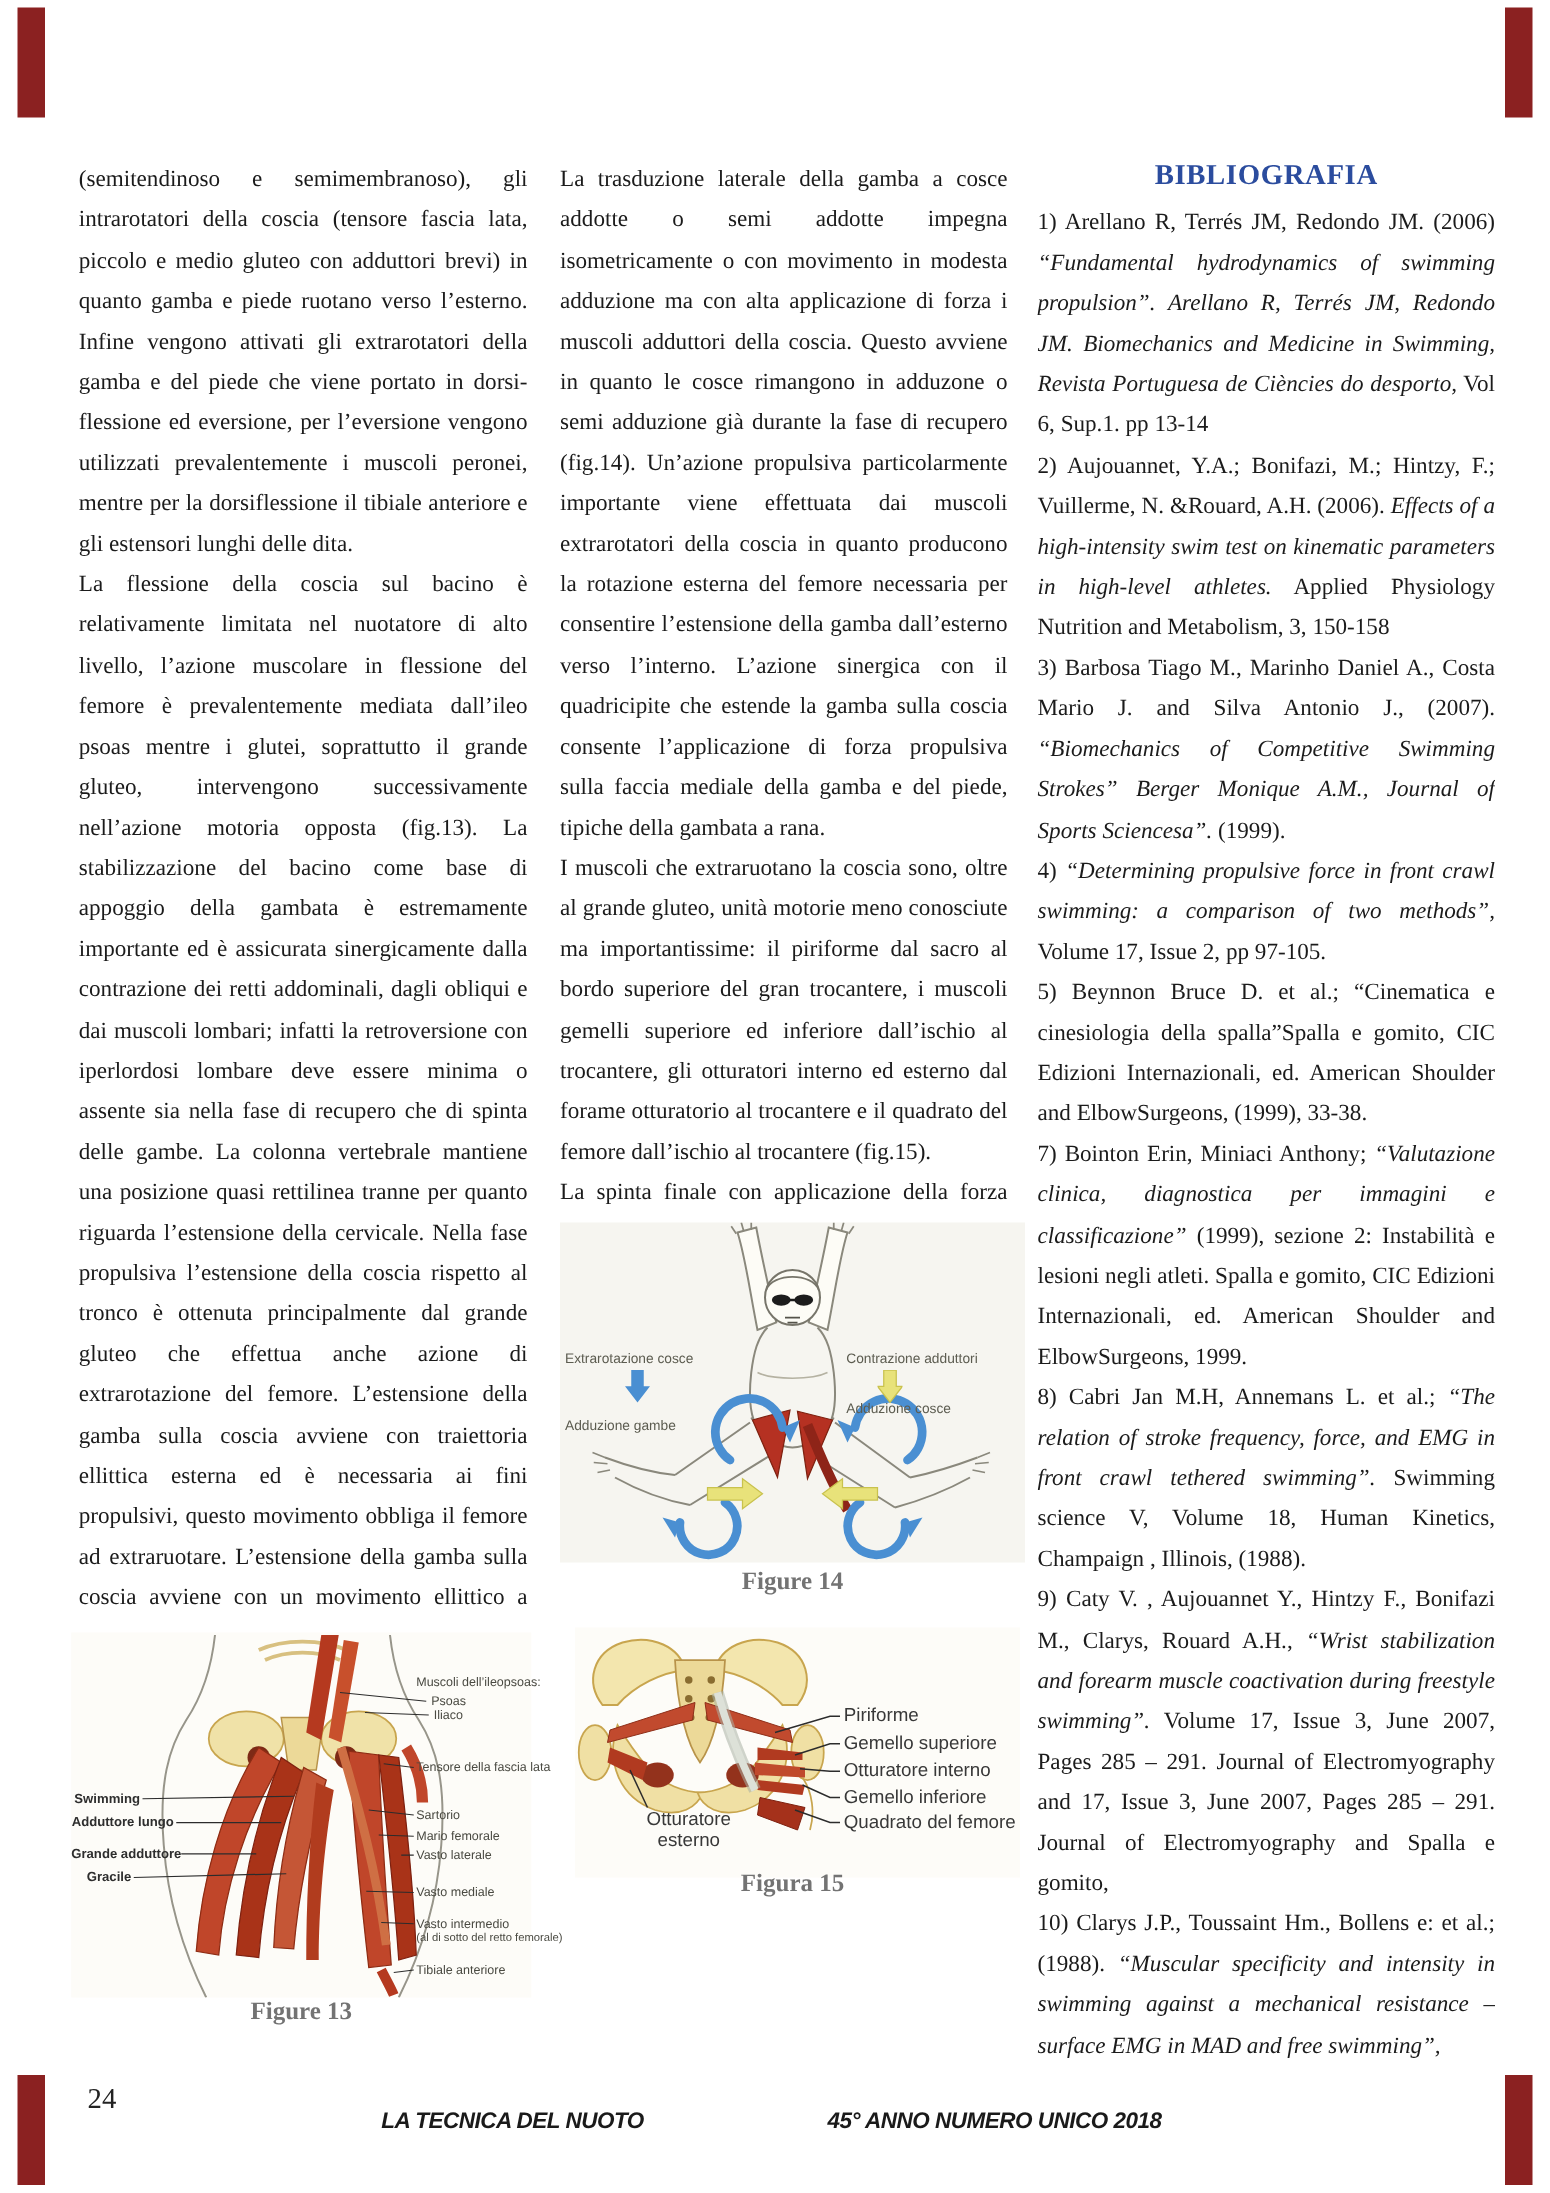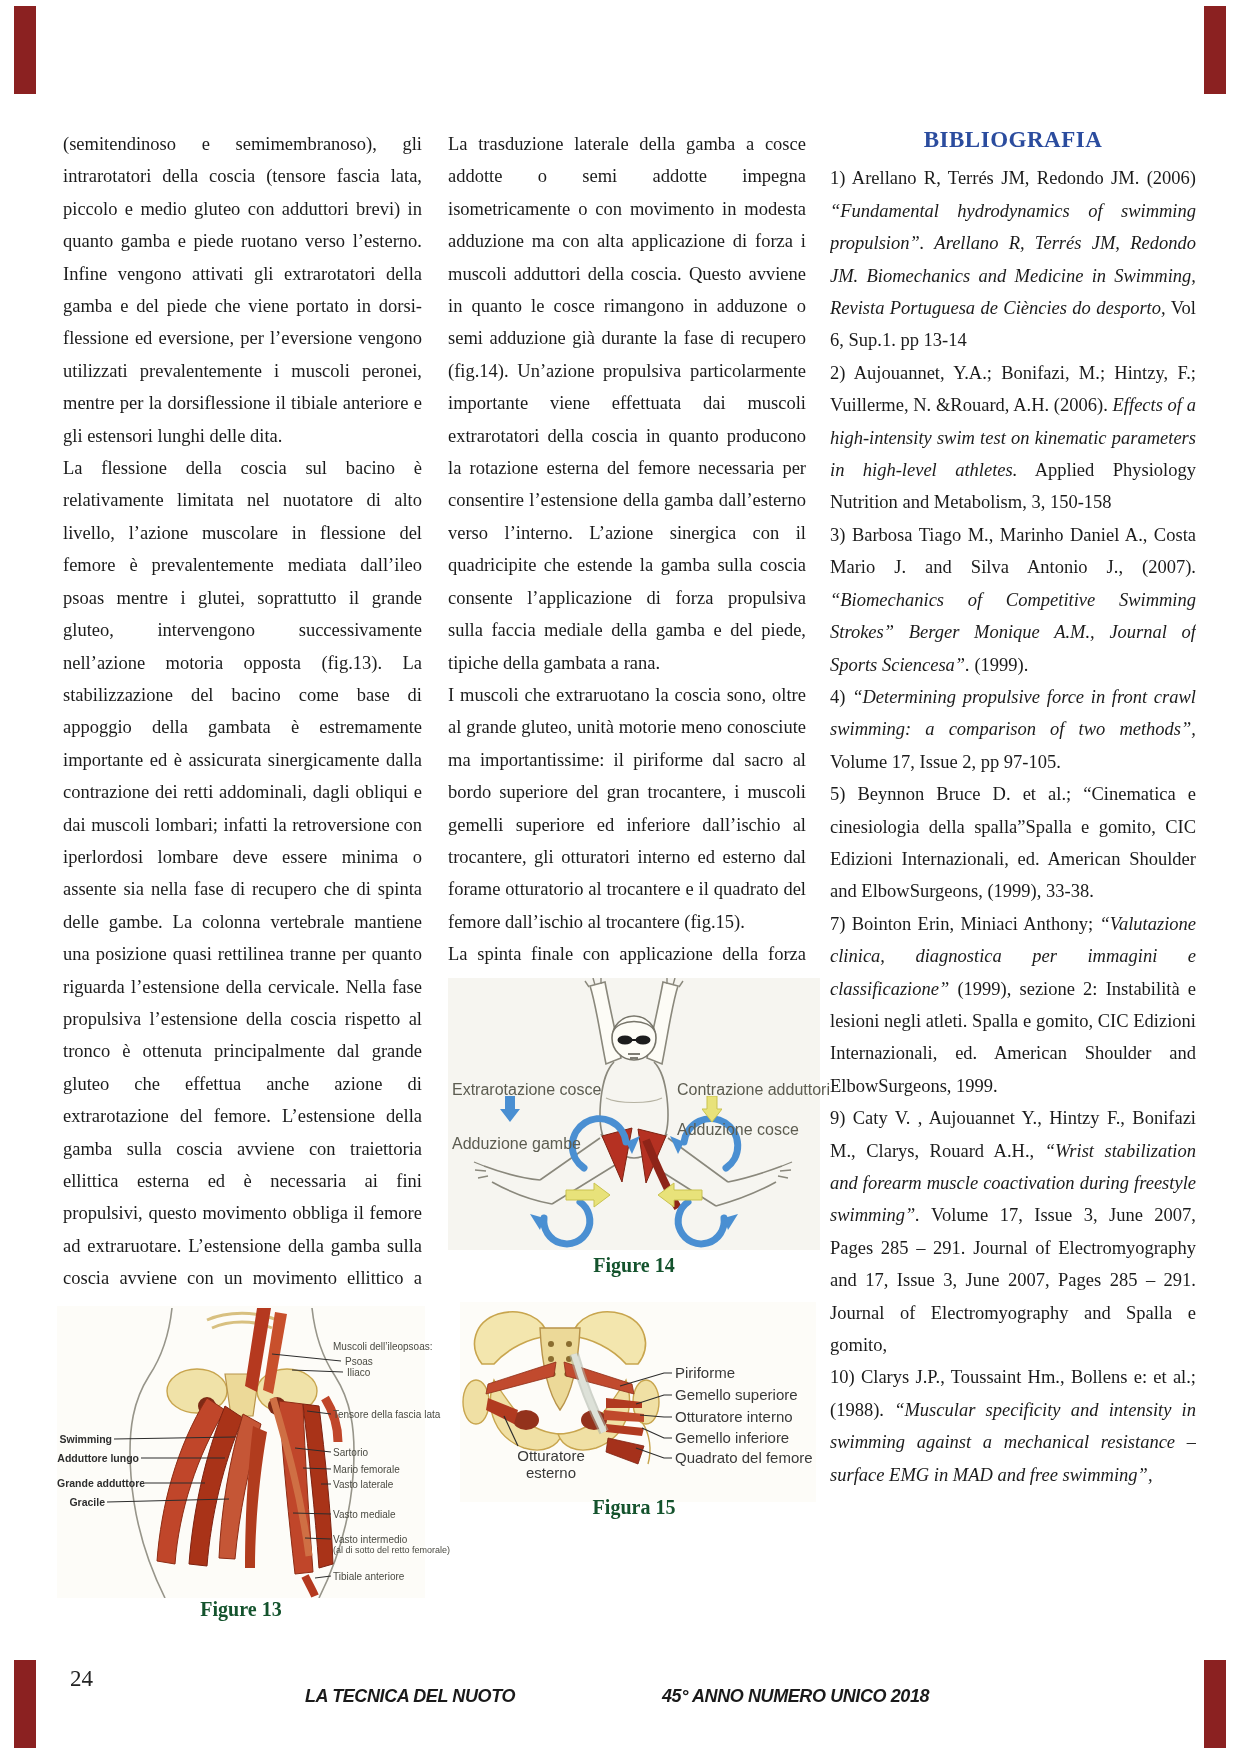--- a/index.html
+++ b/index.html
@@ -11,27 +11,27 @@
   #col1{left:63px;top:128px;width:359px;height:1168px;}
   #col2{left:448px;top:128px;width:358px;height:842px;}
   #col3{left:830px;top:124px;width:366px;height:1540px;}
   .bib-title{margin:0 0 6px 0;text-align:center;font-size:23px;font-weight:bold;
              color:#2b4c9e;letter-spacing:0.5px;}
   .bib-item{margin:0;}
   .bib-item i{font-style:italic;}
   .figure-box{position:absolute;}
   .figure-box svg{position:absolute;left:0;top:0;}
   .fig-caption{position:absolute;text-align:center;font-weight:bold;font-size:20px;
-               color:#14532d;font-family:"Liberation Serif", serif;}
+               color:#737373;font-family:"Liberation Serif", serif;}
   .fig-label{position:absolute;font-family:"Liberation Sans", sans-serif;color:#3c3c3c;
              white-space:nowrap;line-height:1.1;}
   .f13-left{font-size:10.5px;font-weight:bold;color:#2e2e2e;}
   .f13-right{font-size:10px;color:#4a4a42;}
   .f13-small{font-size:9px;}
-  .f14-label{font-size:16px;color:#5c5c50;}
+  .f14-label{font-size:11px;color:#5c5c50;}
   .f15-label{font-size:15px;color:#383838;}
   .f15-bottom{white-space:normal;width:90px;text-align:center;}
   .dn-arrow{position:absolute;}
   #footer-page{position:absolute;left:70px;top:1666px;font-size:23px;color:#222;}
   .footer-mag{position:absolute;top:1686px;font-family:"Liberation Sans", sans-serif;
               font-weight:bold;font-style:italic;font-size:18px;color:#1a1a1a;letter-spacing:-0.4px;}
   #footer-journal{left:305px;}
   #footer-issue{left:662px;}
 </style>
 </head>
@@ -57,20 +57,21 @@
 
   <div class="col" id="col3">
     <h2 class="bib-title">BIBLIOGRAFIA</h2>
     <div>
         <p class="bib-item"><span>1) Arellano R, Terrés JM, Redondo JM. (2006) </span><i>“Fundamental hydrodynamics of swimming propulsion”. Arellano R, Terrés JM, Redondo JM. Biomechanics and Medicine in Swimming, Revista Portuguesa de Ciències do desporto,</i><span> Vol 6, Sup.1. pp 13-14</span></p>
         <p class="bib-item"><span>2) Aujouannet, Y.A.; Bonifazi, M.; Hintzy, F.; Vuillerme, N. &amp;Rouard, A.H. (2006). </span><i>Effects of a high-intensity swim test on kinematic parameters in high-level athletes.</i><span> Applied Physiology Nutrition and Metabolism, 3, 150-158</span></p>
         <p class="bib-item"><span>3) Barbosa Tiago M., Marinho Daniel A., Costa Mario J. and Silva Antonio J., (2007). </span><i>“Biomechanics of Competitive Swimming Strokes” Berger Monique A.M., Journal of Sports Sciencesa”.</i><span> (1999).</span></p>
         <p class="bib-item"><span>4) </span><i>“Determining propulsive force in front crawl swimming: a comparison of two methods”,</i><span> Volume 17, Issue 2, pp 97-105.</span></p>
         <p class="bib-item"><span>5) Beynnon Bruce D. et al.; “Cinematica e cinesiologia della spalla”Spalla e gomito, CIC Edizioni Internazionali, ed. American Shoulder and ElbowSurgeons, (1999), 33-38.</span></p>
         <p class="bib-item"><span>7) Bointon Erin, Miniaci Anthony; </span><i>“Valutazione clinica, diagnostica per immagini e classificazione”</i><span> (1999), sezione 2: Instabilità e lesioni negli atleti. Spalla e gomito, CIC Edizioni Internazionali, ed. American Shoulder and ElbowSurgeons, 1999.</span></p>
+        <p class="bib-item"><span>8) Cabri Jan M.H, Annemans L. et al.; </span><i>“The relation of stroke frequency, force, and EMG in front crawl tethered swimming”.</i><span> Swimming science V, Volume 18, Human Kinetics, Champaign , Illinois, (1988).</span></p>
         <p class="bib-item"><span>9) Caty V. , Aujouannet Y., Hintzy F., Bonifazi M., Clarys, Rouard A.H., </span><i>“Wrist stabilization and forearm muscle coactivation during freestyle swimming”.</i><span> Volume 17, Issue 3, June 2007, Pages 285 – 291. Journal of Electromyography and 17, Issue 3, June 2007, Pages 285 – 291. Journal of Electromyography and Spalla e gomito,</span></p>
         <p class="bib-item"><span>10) Clarys J.P., Toussaint Hm., Bollens e: et al.; (1988). </span><i>“Muscular specificity and intensity in swimming against a mechanical resistance – surface EMG in MAD and free swimming”,</i></p>
       </div>
   </div>
 
   <div class="figure-box" style="left:448px;top:978px;width:372px;height:272px;background:#f6f5f0;">
     <svg viewBox="0 0 372 272" width="372" height="272">
 
       <path d="M158,86 C152,56 148,26 142,8 L157,4 C161,26 167,52 173,80 Z" fill="#fdfcf6" stroke="#8a887c" stroke-width="1.6"></path>
       <path d="M214,86 C220,56 224,26 230,8 L215,4 C211,26 205,52 199,80 Z" fill="#fdfcf6" stroke="#8a887c" stroke-width="1.6"></path>

